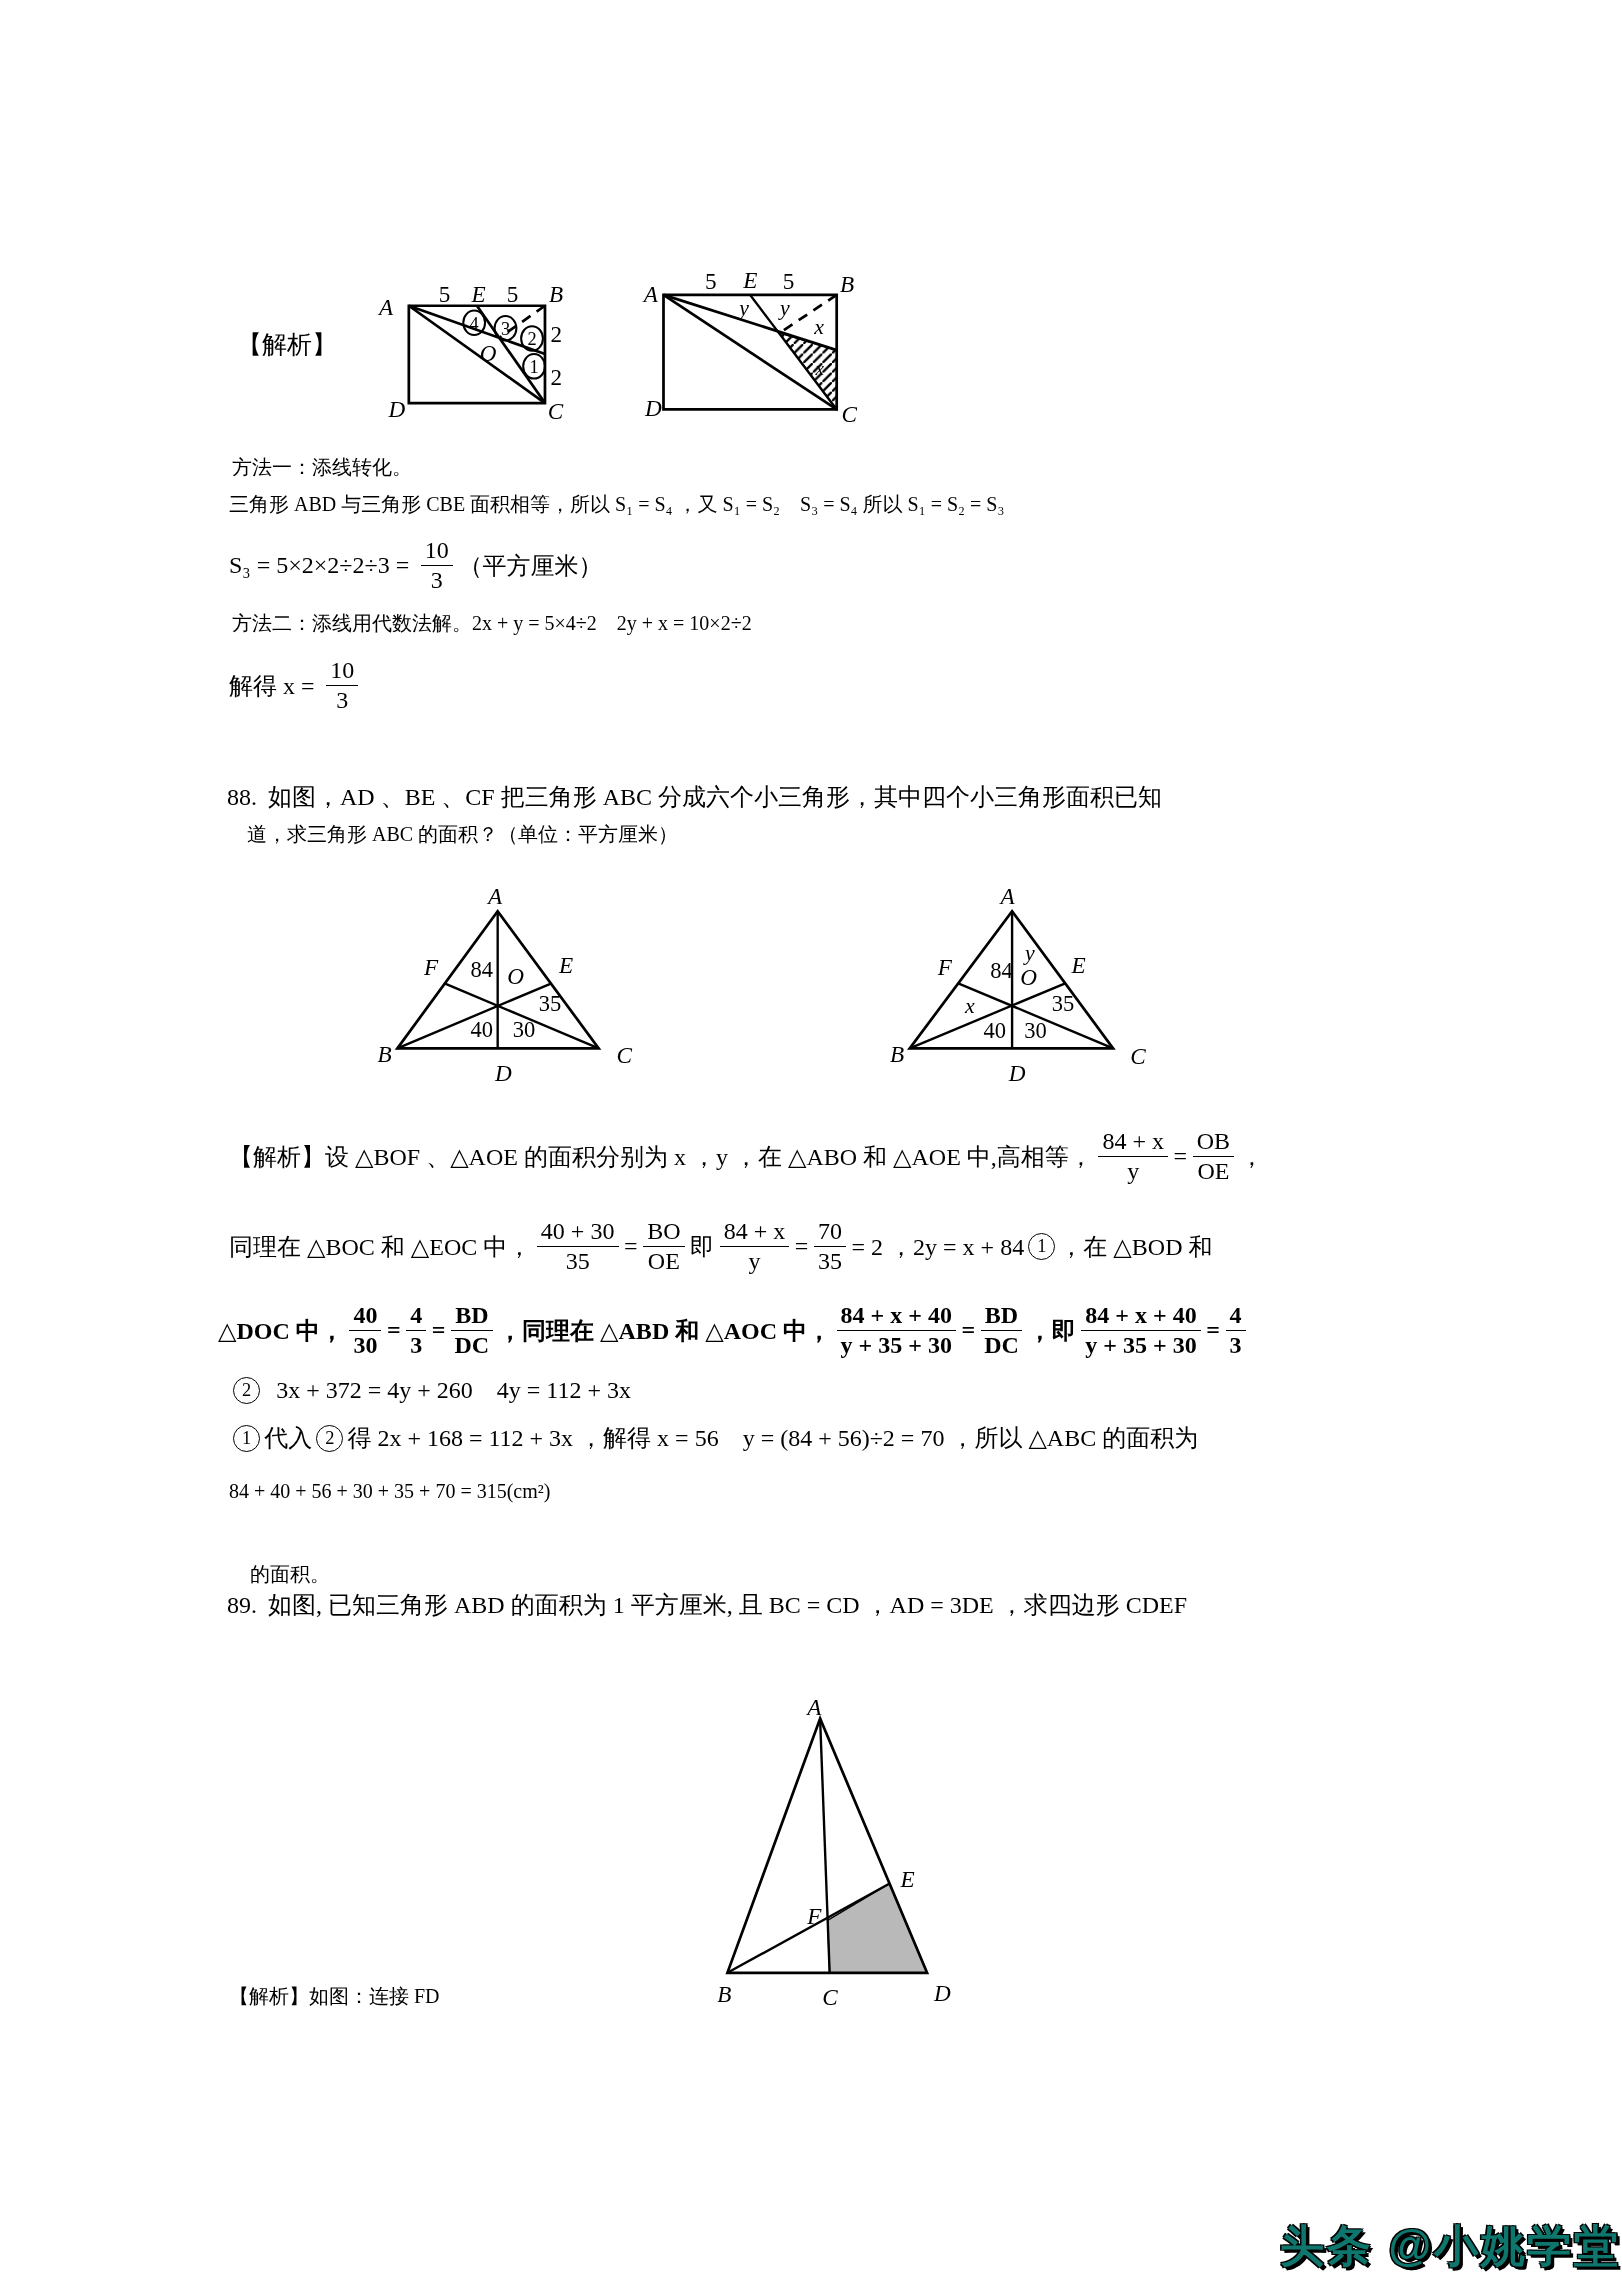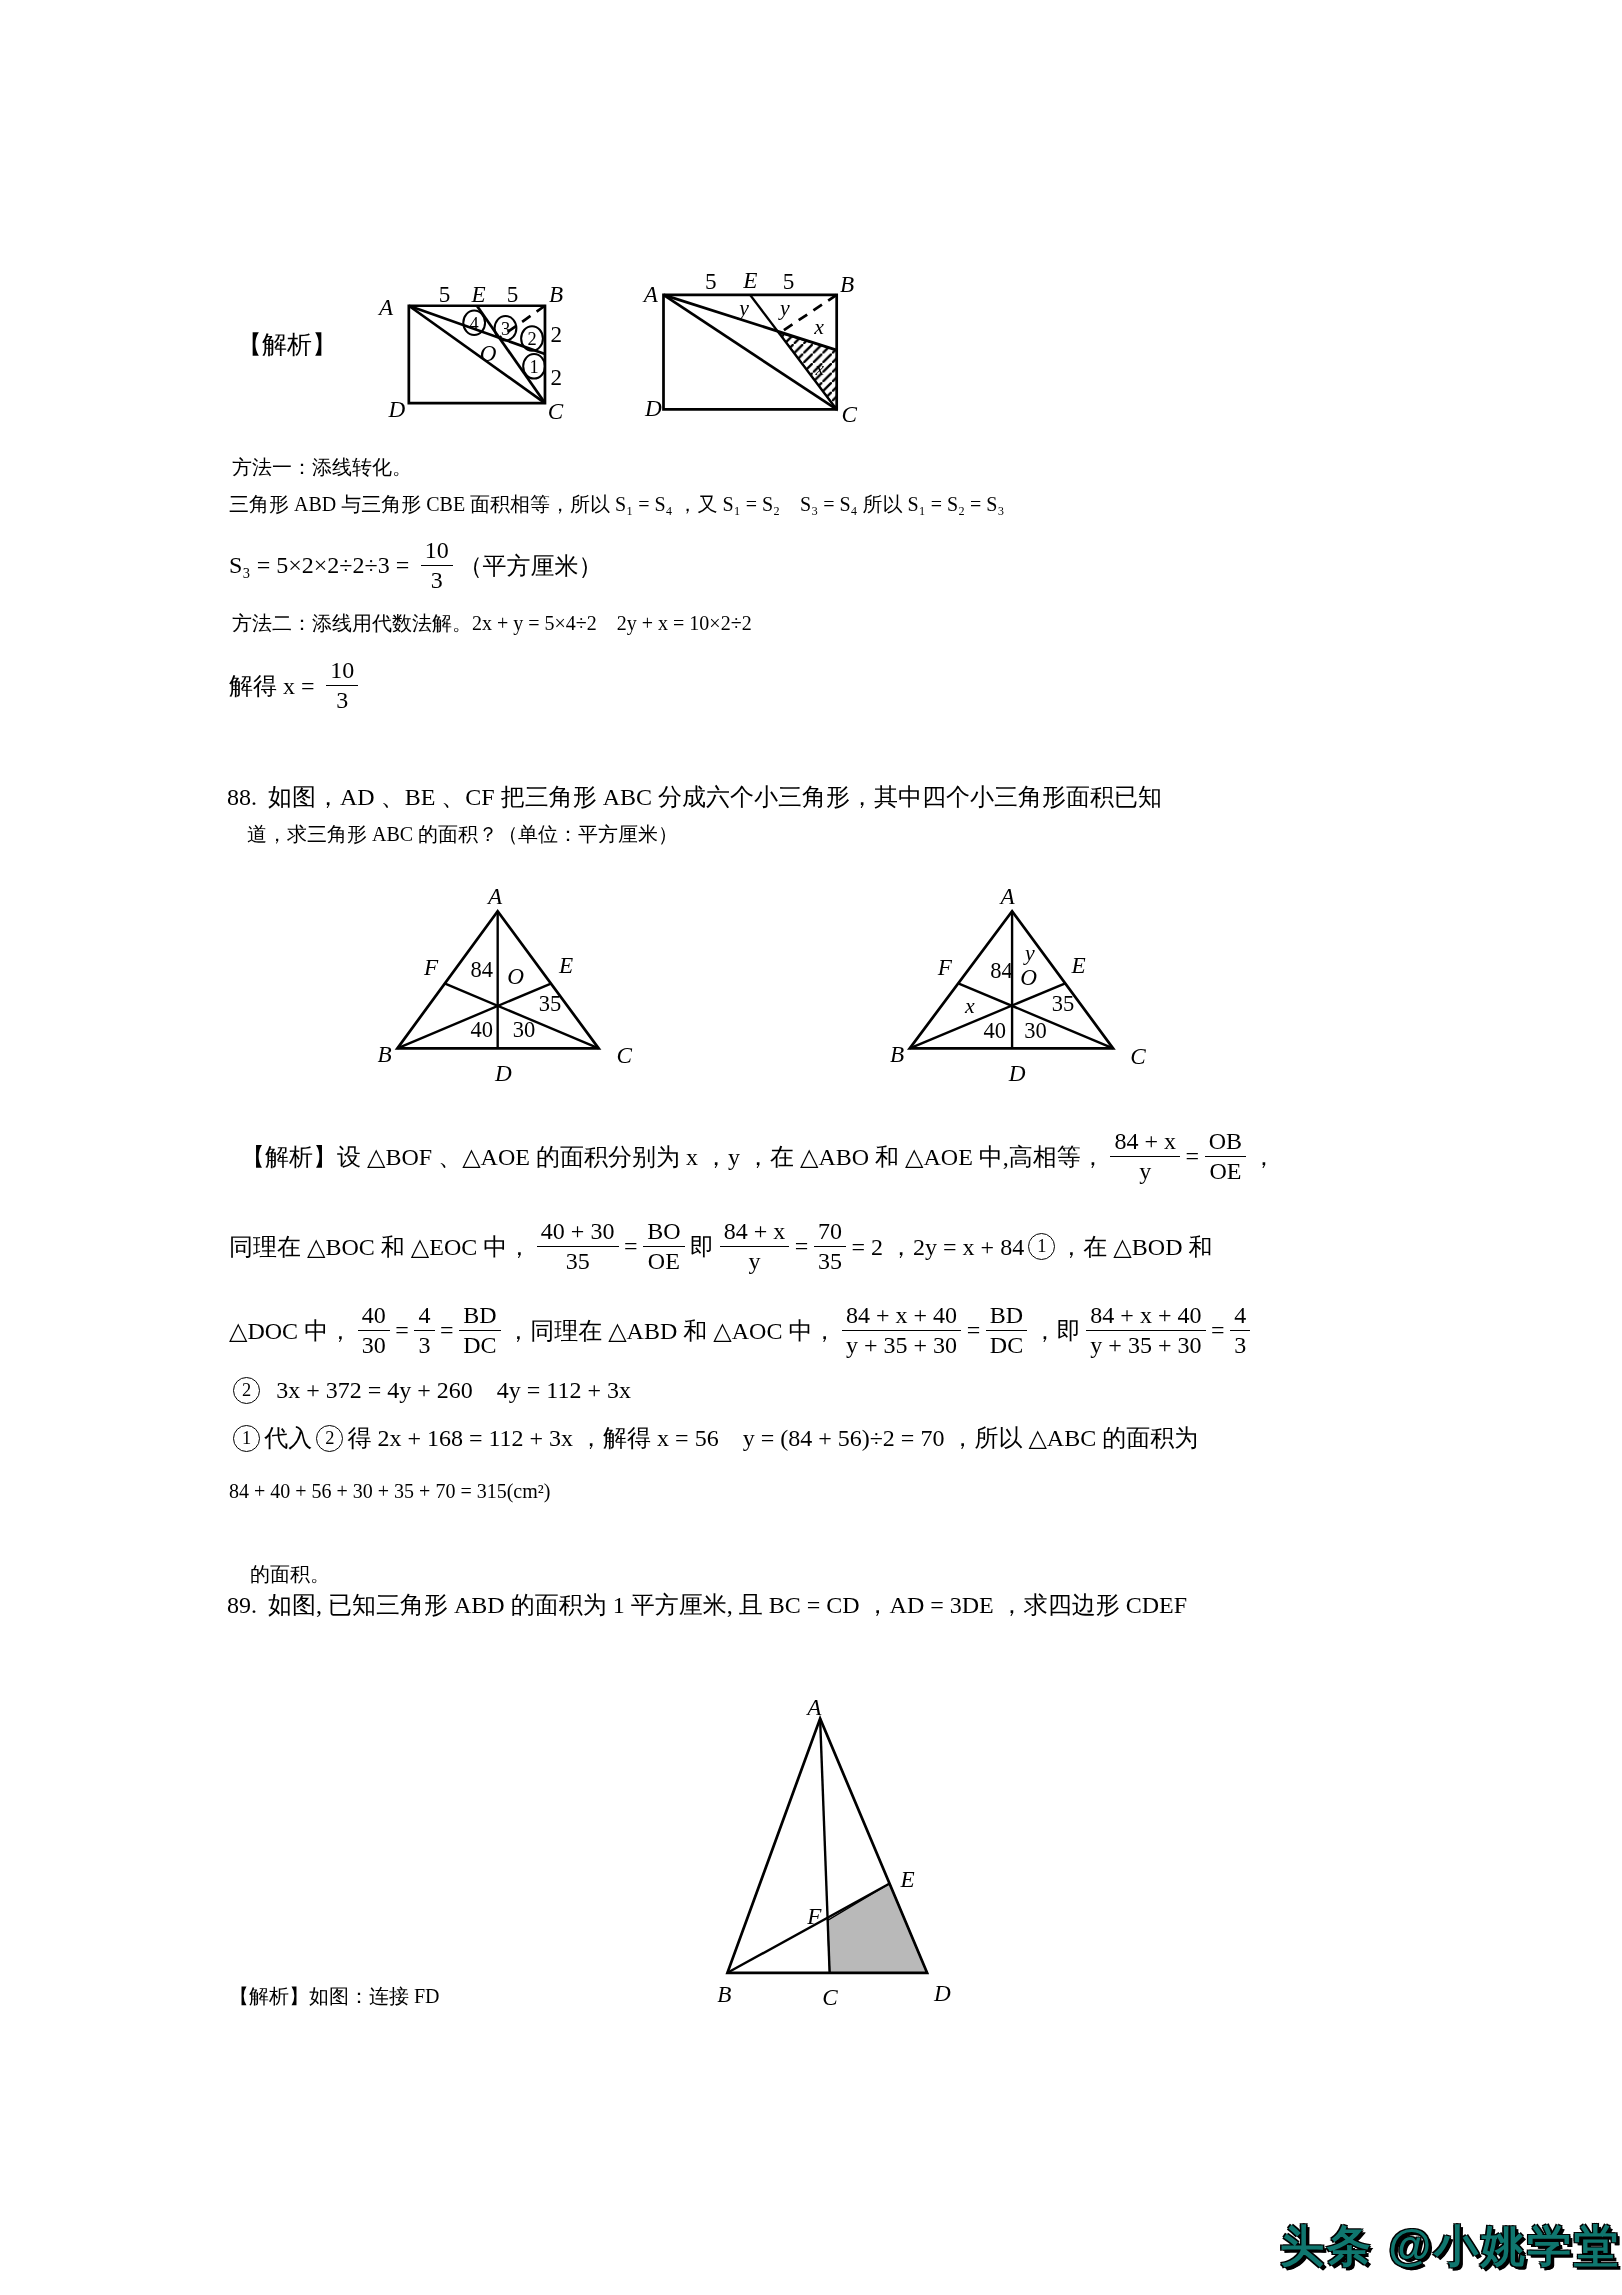--- a/index.html
+++ b/index.html
@@ -136,21 +136,21 @@
   <text x="282" y="138" font-size="34" font-style="italic">E</text>
   <text x="207" y="155" font-size="34" font-style="italic">O</text>
   <text x="214" y="118" font-size="32" font-style="italic">y</text>
   <text x="126" y="196" font-size="32" font-style="italic">x</text>
   <text x="163" y="145" font-size="33">84</text>
   <text x="253" y="193" font-size="33">35</text>
   <text x="153" y="233" font-size="33">40</text>
   <text x="213" y="233" font-size="33">30</text>
 </svg>
 
-<div class="abs fline" style="left:229px;top:1124px;height:65px;margin-left:12px;">
+<div class="abs fline" style="left:229px;top:1124px;height:65px;">
   <span>【解析】设 △BOF 、△AOE 的面积分别为 x ，y ，在 △ABO 和 △AOE 中,高相等，</span>
   <span class="frac"><span class="num">84 + x</span><span class="den">y</span></span>
   <span>=</span>
   <span class="frac"><span class="num">OB</span><span class="den">OE</span></span>
   <span>，</span>
 </div>
 
 <div class="abs fline" style="left:229px;top:1211px;height:71px;">
   <span>同理在 △BOC 和 △EOC 中，</span>
   <span class="frac"><span class="num">40 + 30</span><span class="den">35</span></span>
@@ -158,21 +158,21 @@
   <span class="frac"><span class="num">BO</span><span class="den">OE</span></span>
   <span>即</span>
   <span class="frac"><span class="num">84 + x</span><span class="den">y</span></span>
   <span>=</span>
   <span class="frac"><span class="num">70</span><span class="den">35</span></span>
   <span>= 2 ，2y = x + 84</span>
   <span class="circ">1</span>
   <span>，在 △BOD 和</span>
 </div>
 
-<div class="abs fline" style="left:229px;top:1295px;height:71px;">
+<div class="abs fline" style="left:218px;top:1295px;height:71px;font-weight:bold;">
   <span>△DOC 中，</span>
   <span class="frac"><span class="num">40</span><span class="den">30</span></span>
   <span>=</span>
   <span class="frac"><span class="num">4</span><span class="den">3</span></span>
   <span>=</span>
   <span class="frac"><span class="num">BD</span><span class="den">DC</span></span>
   <span>，同理在 △ABD 和 △AOC 中，</span>
   <span class="frac"><span class="num">84 + x + 40</span><span class="den">y + 35 + 30</span></span>
   <span>=</span>
   <span class="frac"><span class="num">BD</span><span class="den">DC</span></span>

